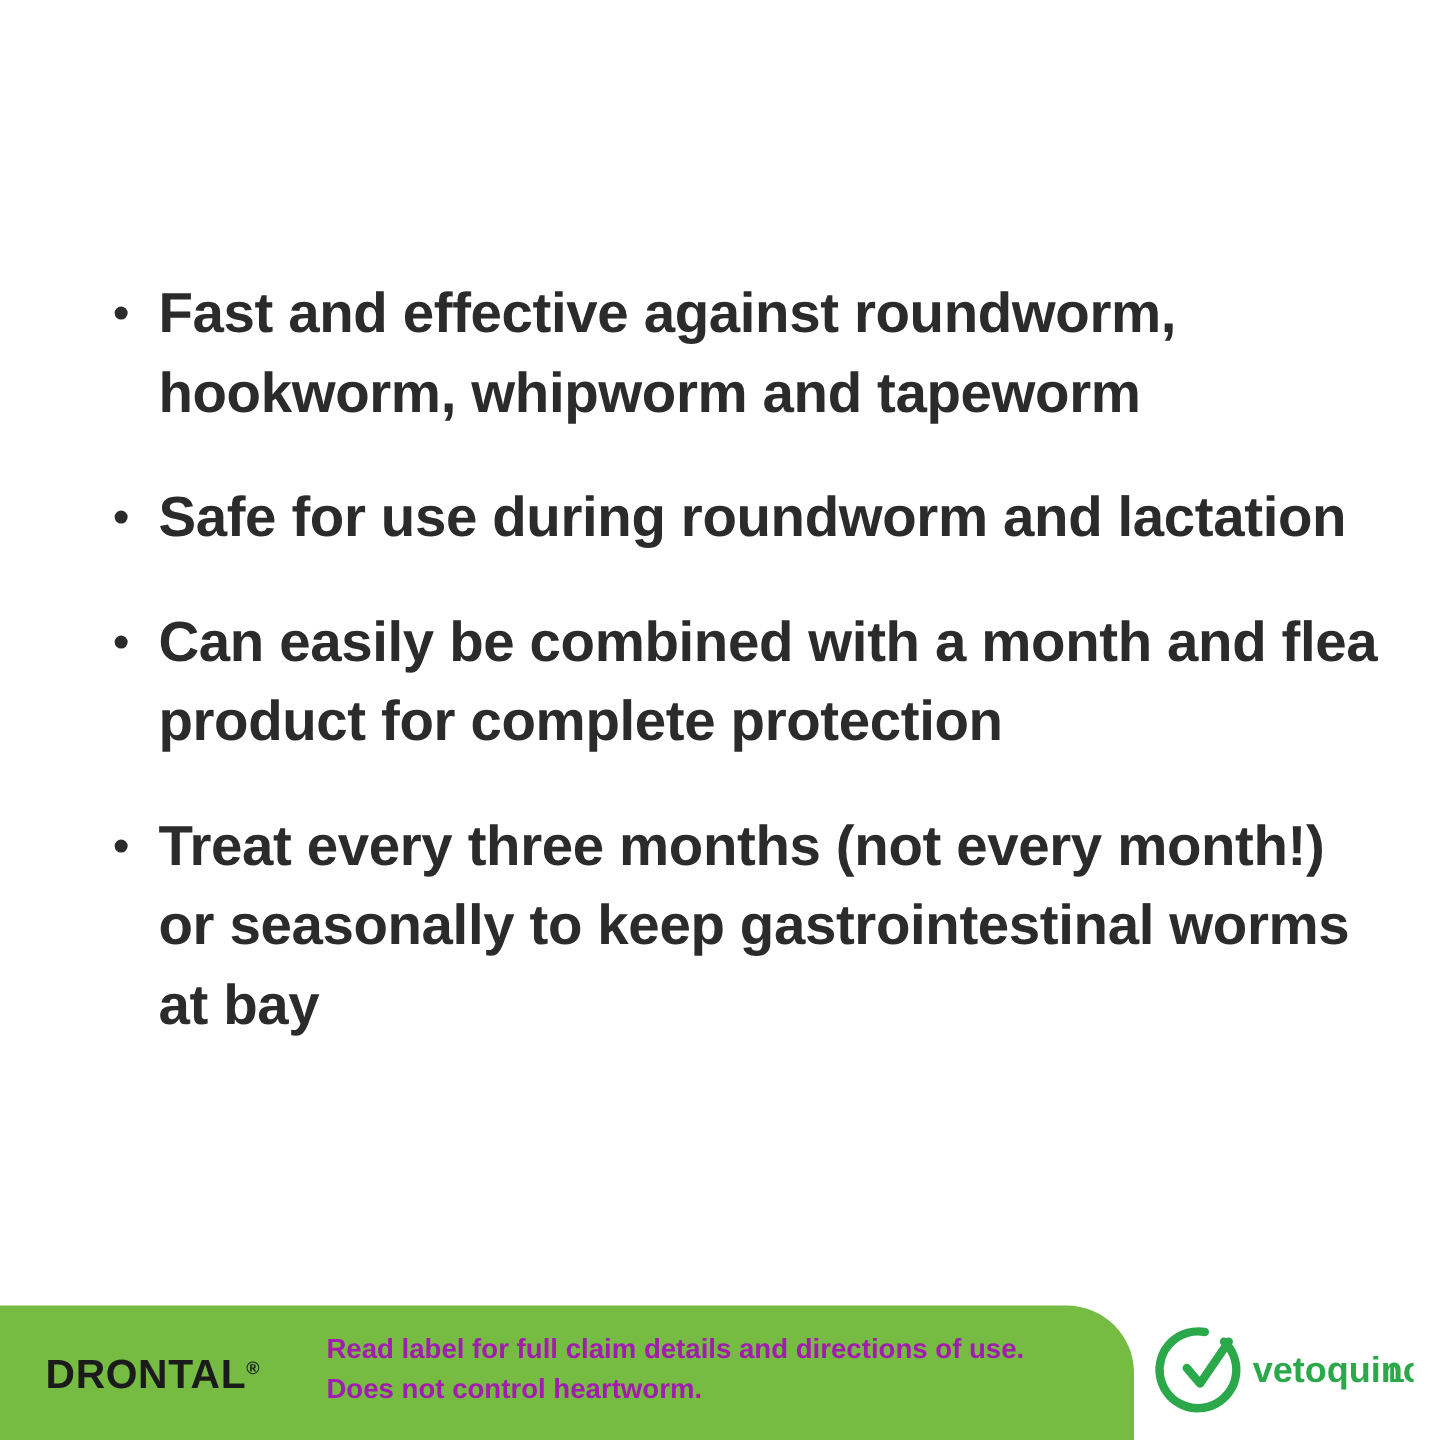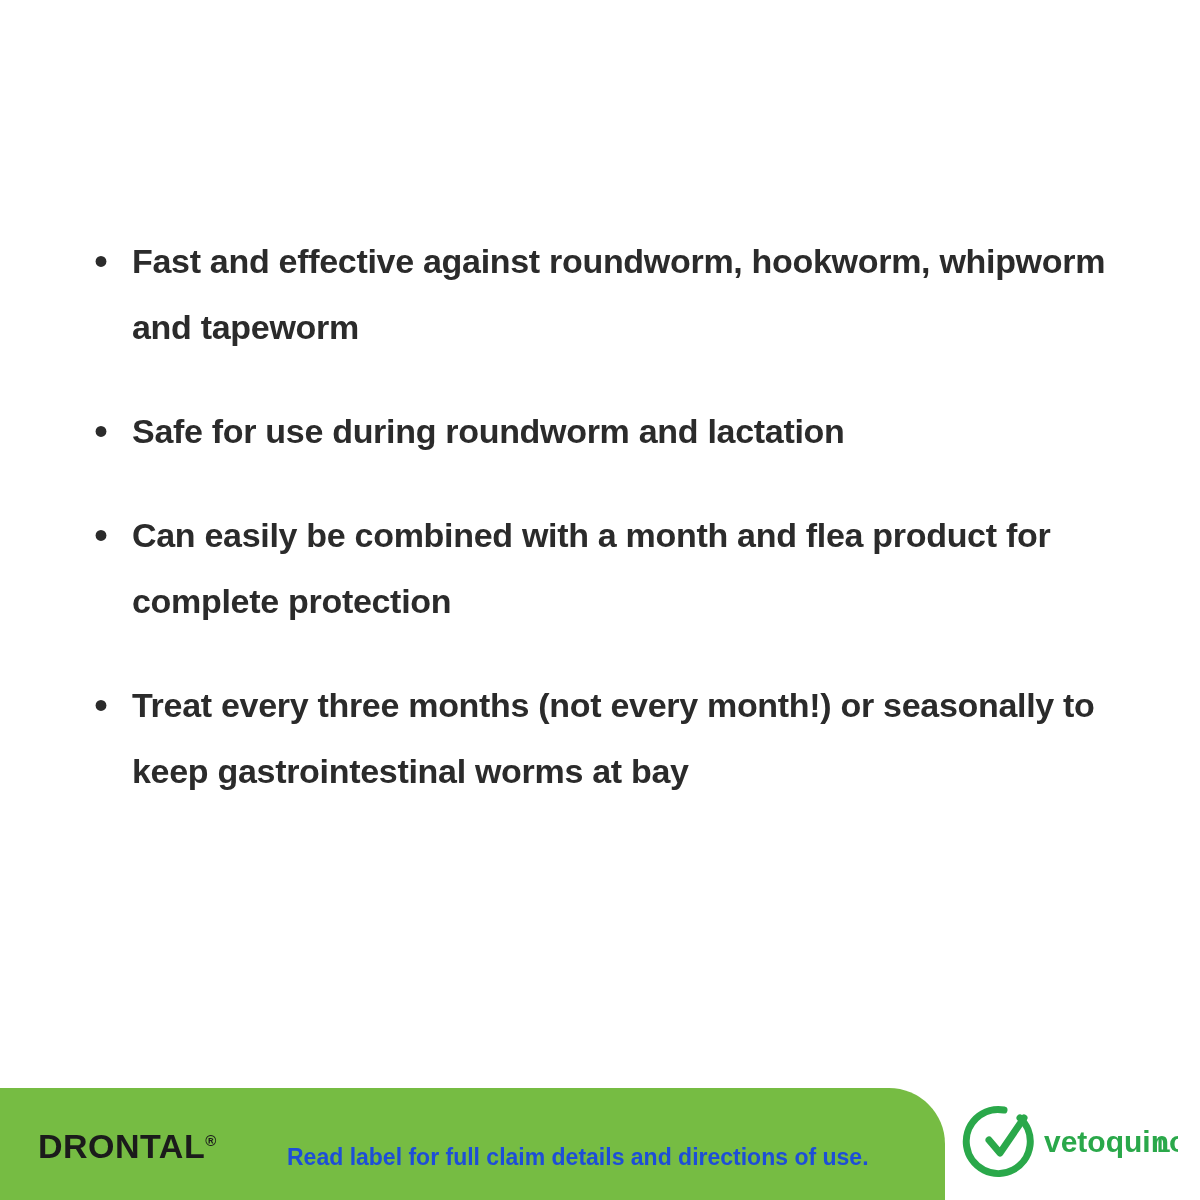--- a/index.html
+++ b/index.html
@@ -39,21 +39,21 @@
     width: 44px;
     font-size: 40px;
     line-height: 66px;
     color: #2b2b2b;
     text-align: left;
     padding-left: 6px;
   }
 
   .bullet-text {
     flex: 1 1 auto;
-    font-size: 34px;
+    font-size: 47px;
     line-height: 66px;
     font-weight: bold;
     color: #2b2b2b;
     letter-spacing: -0.3px;
   }
 
   
   .footer {
     position: absolute;
     left: 0;
@@ -87,25 +87,24 @@
     font-size: 15px;
     vertical-align: super;
     font-weight: bold;
   }
 
   .footer-note {
     position: absolute;
     left: 272px;
     bottom: 26px;
     width: 660px;
-    color: #1d4ed8;
+    color: #a21caf;
     font-size: 23px;
     line-height: 33px;
     font-weight: bold;
-    margin-left: 15px;
   }
 
   
   .veto-logo {
     position: absolute;
     right: 22px;
     bottom: 12px;
     width: 220px;
     height: 92px;
   }
@@ -141,20 +140,21 @@
 
   </ul>
 
   <div class="footer">
     <div class="footer-green"></div>
 
     <div class="brand-logo"><span>DRONTAL</span><sup>®</sup></div>
 
     <div class="footer-note">
       <div>Read label for full claim details and directions of use.</div>
+      <div>Does not control heartworm.</div>
     </div>
 
     <div class="veto-logo">
       <svg width="220" height="92" viewBox="0 0 220 92" xmlns="http://www.w3.org/2000/svg" aria-hidden="true">
         <g>
           <path d="M46 14 A32 32 0 1 0 62 22" fill="none" stroke="#2aa84a" stroke-width="7" stroke-linecap="round"></path>
           <path d="M31 44 L42 57 L66 22" fill="none" stroke="#2aa84a" stroke-width="7" stroke-linecap="round" stroke-linejoin="round"></path>
         </g>
         <text x="86" y="56" font-family="Liberation Sans, sans-serif" font-size="30" font-weight="bold" fill="#2aa84a">vetoquino</text>
         <text x="199" y="56" font-family="Liberation Sans, sans-serif" font-size="22" font-weight="bold" fill="#2aa84a">L</text>

